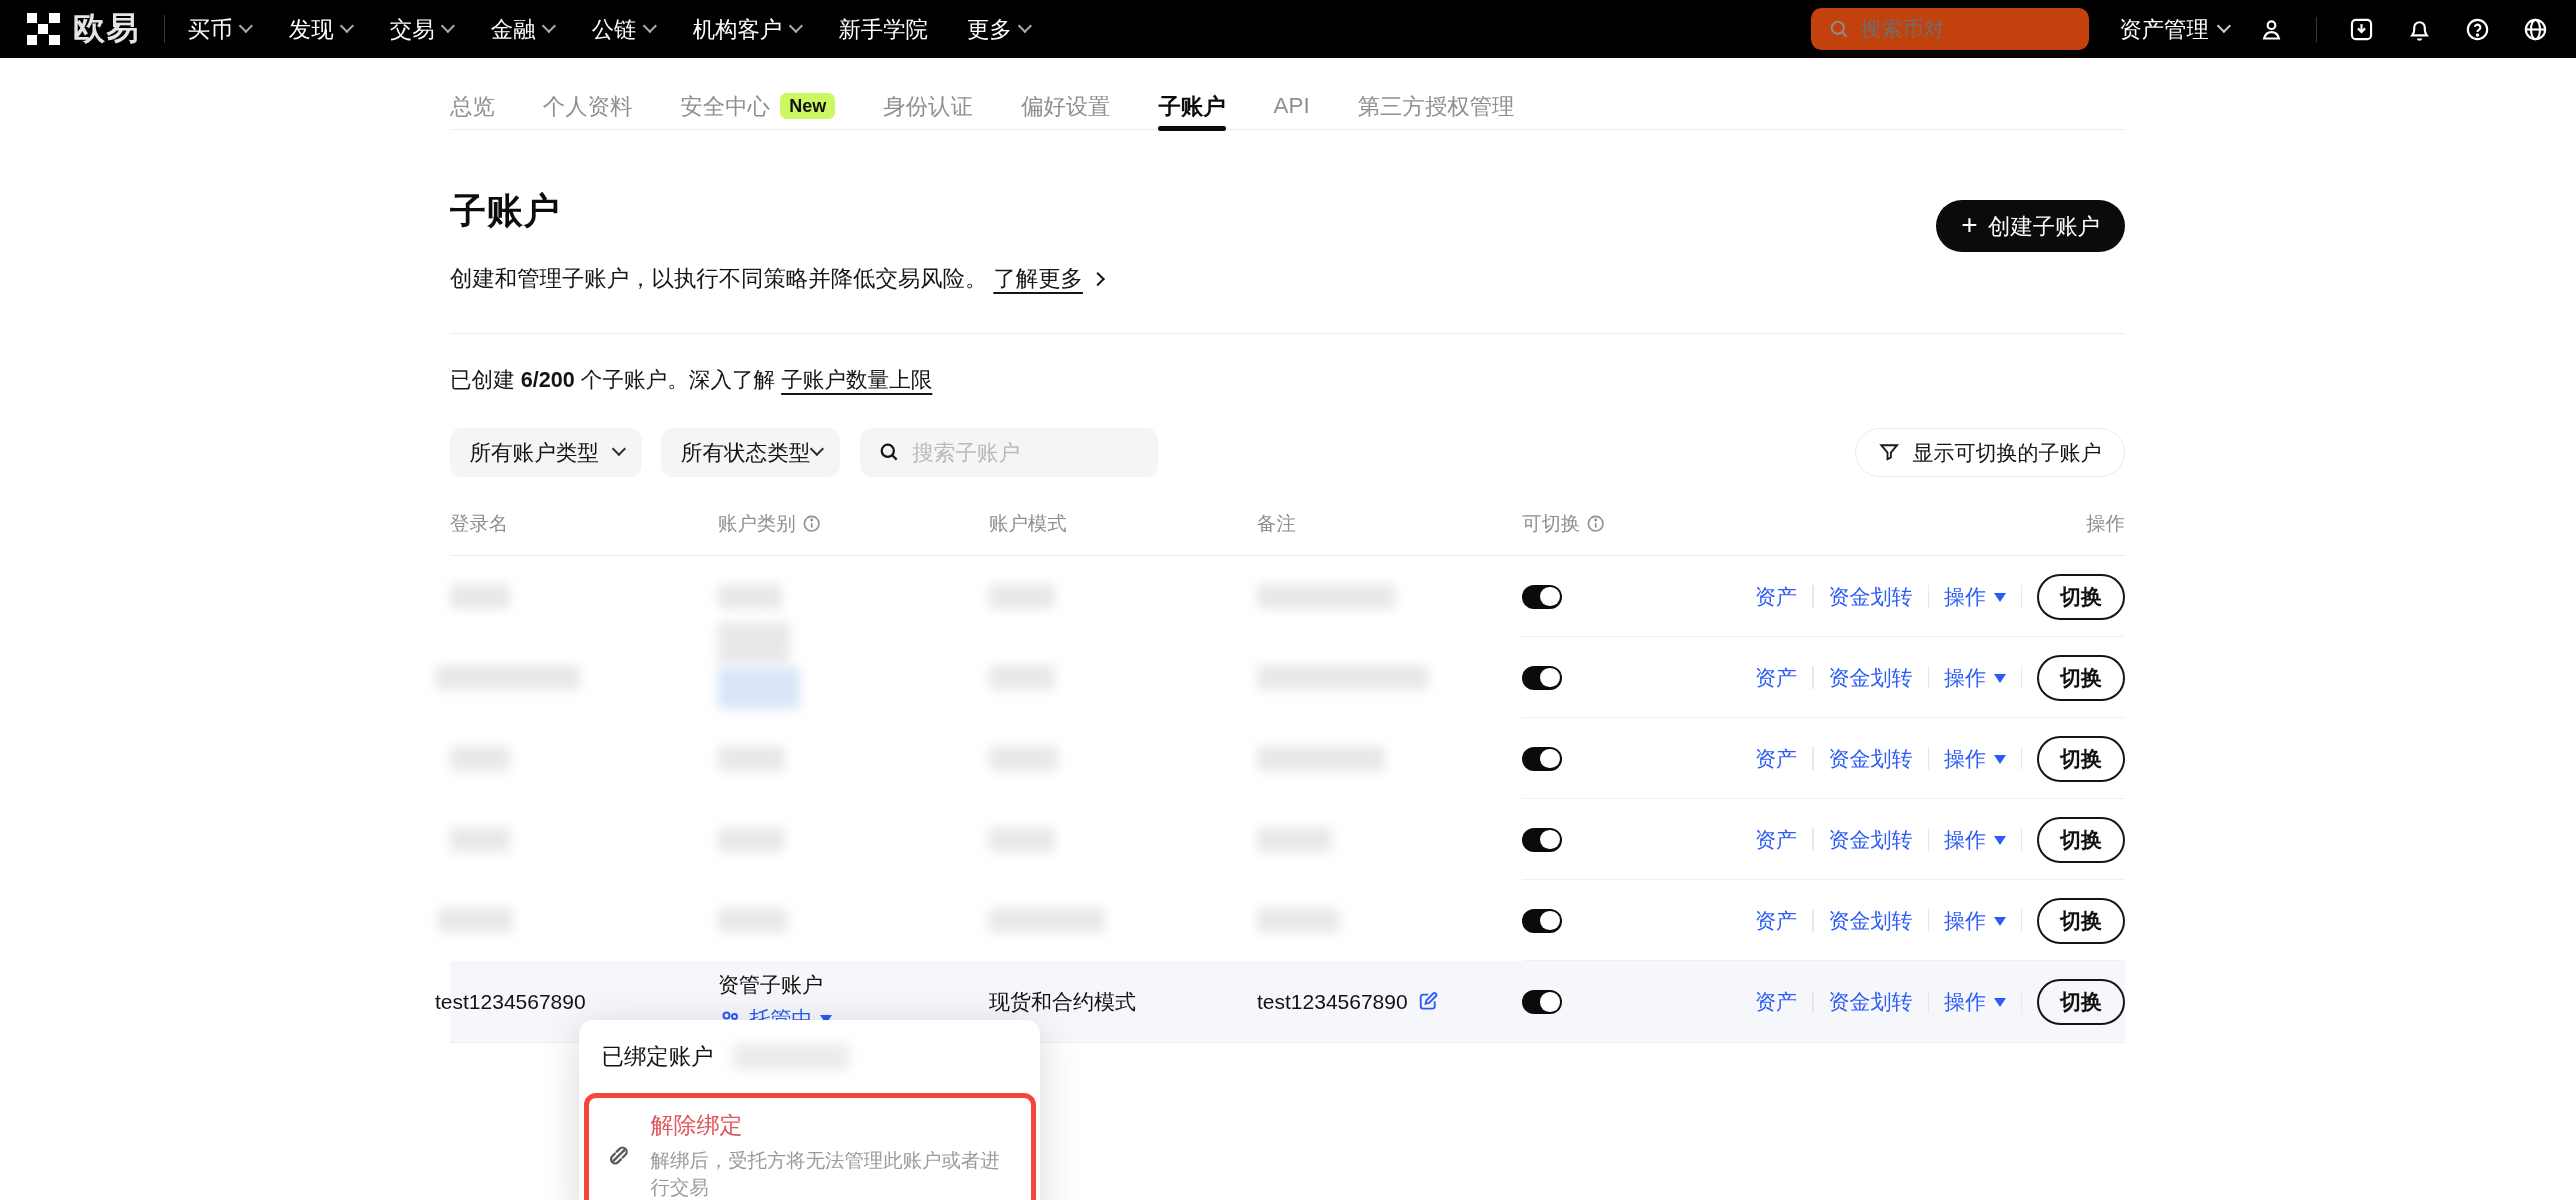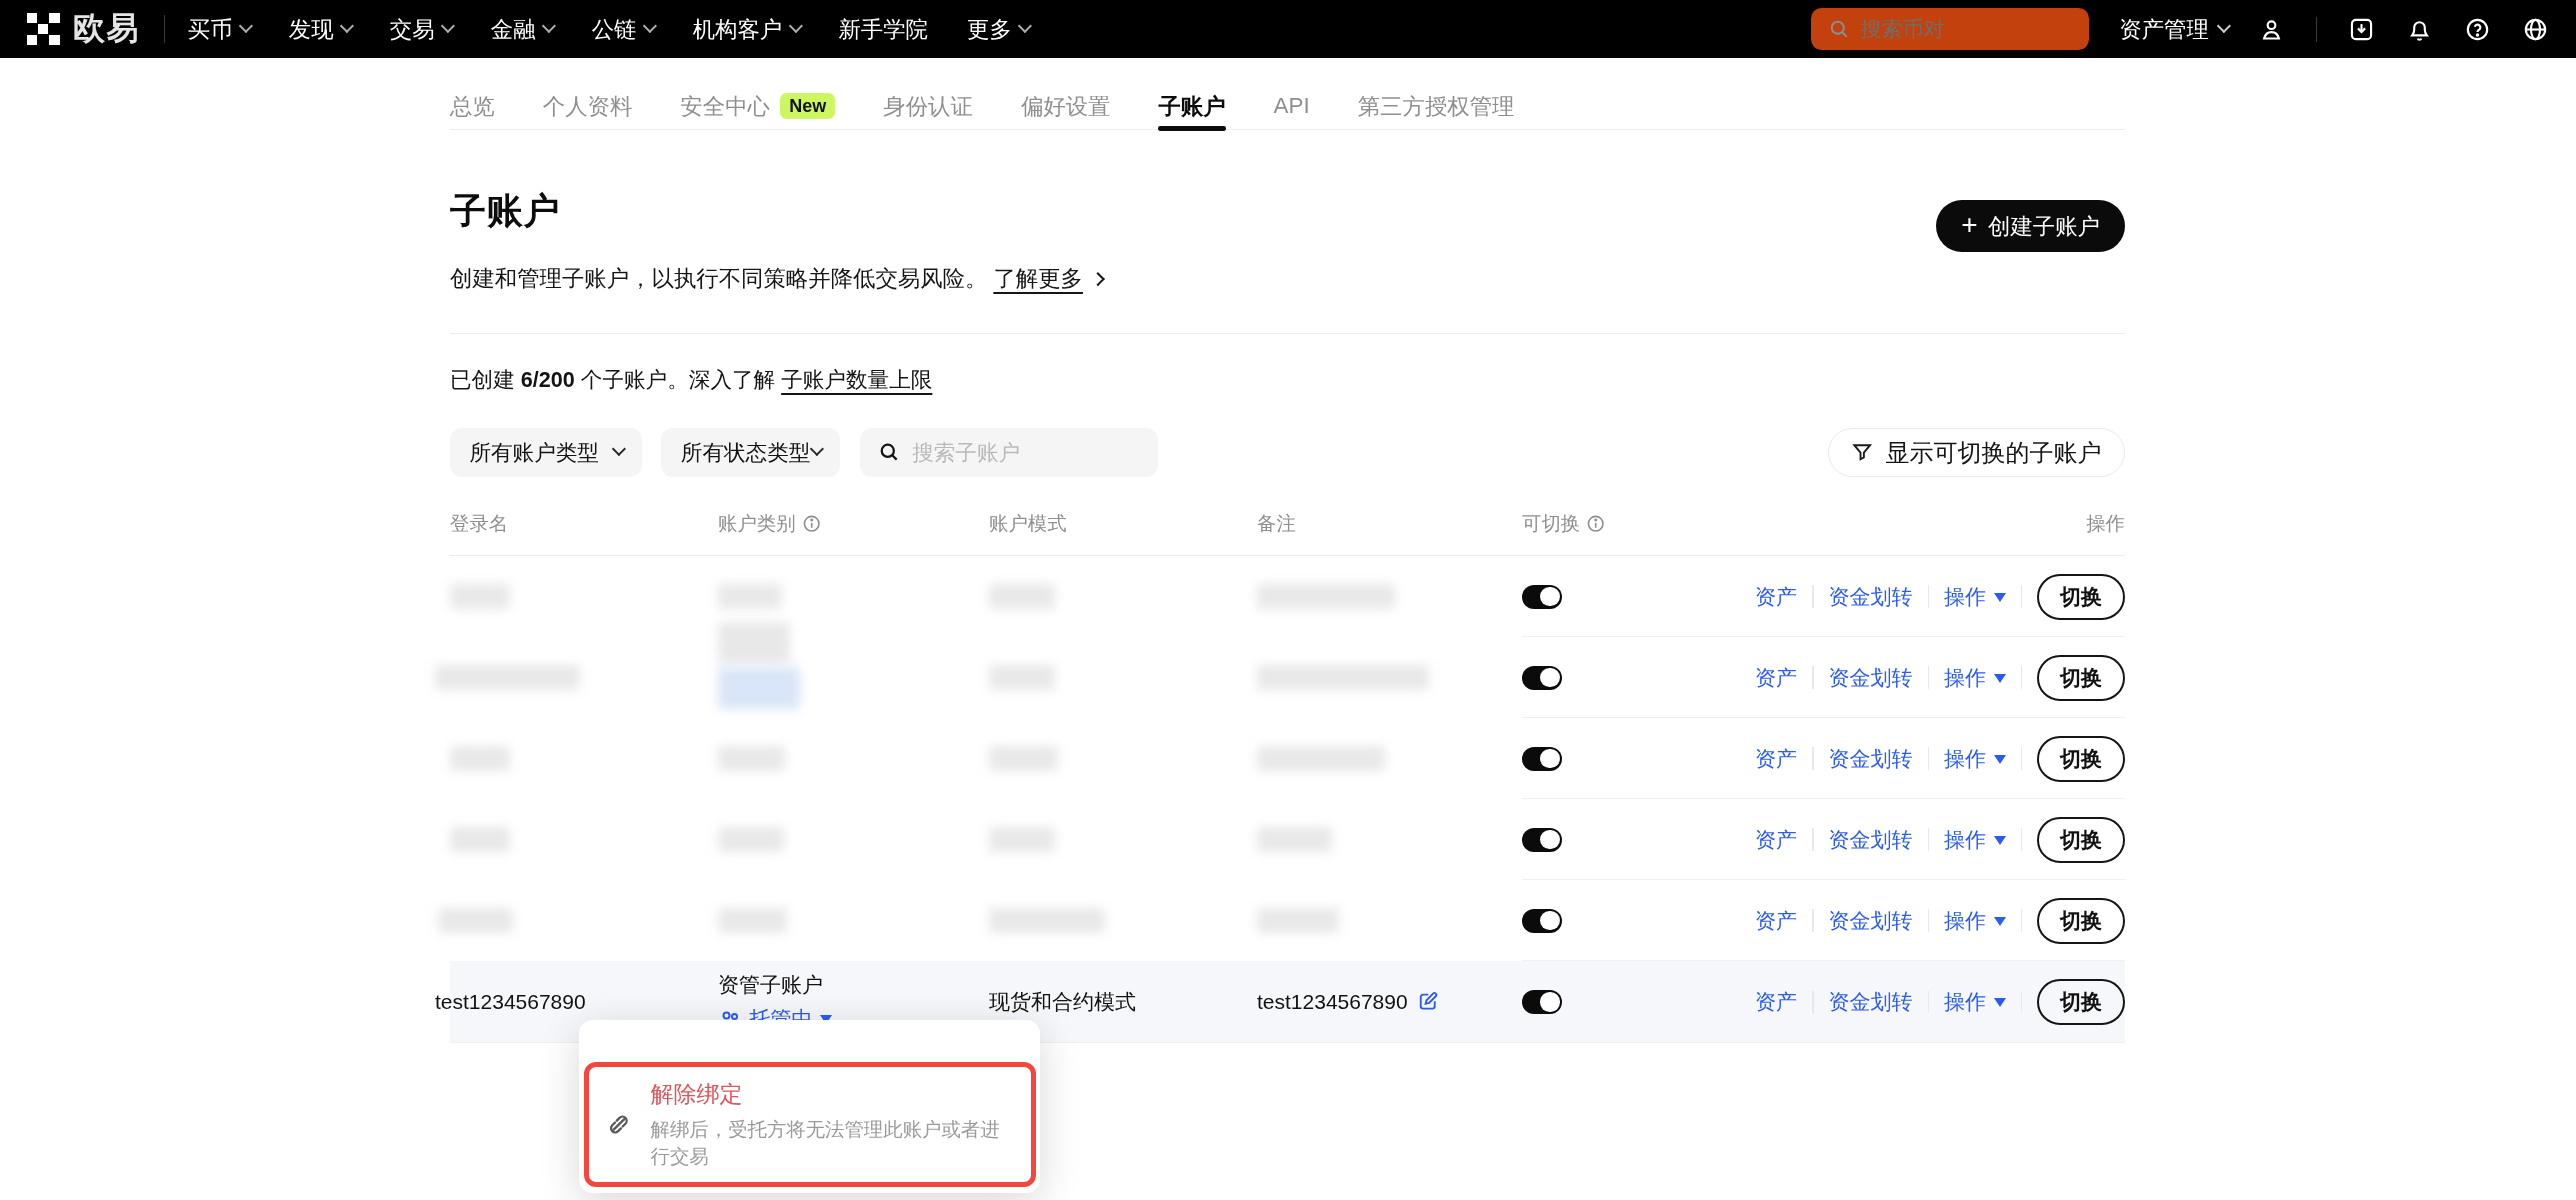--- a/index.html
+++ b/index.html
@@ -65,21 +65,21 @@
   .filters { display:flex; align-items:center; margin-top:34px; gap:19.4px; }
   .pill { height:49px; background:#f5f5f5; border-radius:12px; display:flex; align-items:center;
     font-size:21.6px; color:#141414; cursor:pointer; }
   .dropdown { padding:0 19.4px; justify-content:space-between; }
   .dropdown .chev { border-color:#2c2c2c; }
   .dd1 { width:192px; } .dd2 { width:179px; }
   .search-pill { width:298px; padding:0 18px; gap:12px; cursor:text; }
   .search-pill input { background:transparent; border:none; outline:none; font-size:21.6px; width:209px; color:#141414; }
   .search-pill input::placeholder { color:#b9b9b9; }
   .show-switch-btn { margin-left:auto; height:49px; border:1.5px solid #eaeaea; background:#fff;
-    border-radius:24.6px; display:flex; align-items:center; gap:12px; padding:0 22.4px; font-size:24px;
+    border-radius:24.6px; display:flex; align-items:center; gap:12px; padding:0 22.4px; font-size:21px;
     color:#141414; cursor:pointer; font-family:inherit; }
 
   
   .thead { display:flex; align-items:center; margin-top:33px; padding-bottom:18px;
     border-bottom:1.5px solid #ededed; font-size:19.4px; color:#8f8f92;text-align:center; }
   .th { display:flex; align-items:center; gap:6px; }
   .c1 { width:268px; } .c2 { width:271px; } .c3 { width:268px; } .c4 { width:265px; }
   .c5 { width:224px; }
   .th-actions { margin-left:auto; }
 
@@ -523,20 +523,24 @@
           <span>操作</span>
           <span class="tri"></span>
         </span>
       <div class="sep"></div>
       <button class="switch-btn">切换</button>
     </div>
   </div>
 </div>
 
 <div class="popup">
+  <div class="popup-title-row">
+    <span class="popup-title">已绑定账户</span>
+    <div class="redact pop" style="width:116px;height:27px"></div>
+  </div>
   <div class="unbind-box">
     <svg width="31" height="31" viewBox="0 0 24 24" fill="none" stroke="#5a5a5a" stroke-width="2" stroke-linecap="round">
       <path d="M10.2 8.6l2.4-2.4a3.6 3.6 0 0 1 5.1 5.1l-2.4 2.4"></path>
       <path d="M13.8 15.4l-2.4 2.4a3.6 3.6 0 0 1-5.1-5.1l2.4-2.4"></path>
       <line x1="7.5" y1="16.5" x2="16.5" y2="7.5"></line>
     </svg>
     <div class="unbind-texts">
       <span class="unbind-title">解除绑定</span>
       <span class="unbind-desc">解绑后，受托方将无法管理此账户或者进行交易</span>
     </div>

